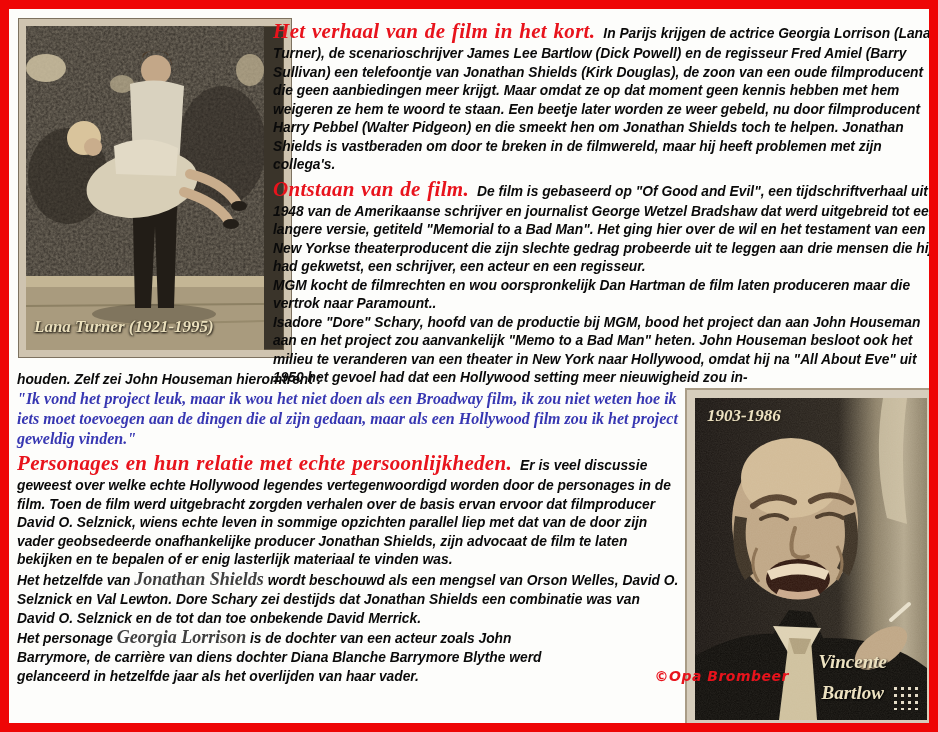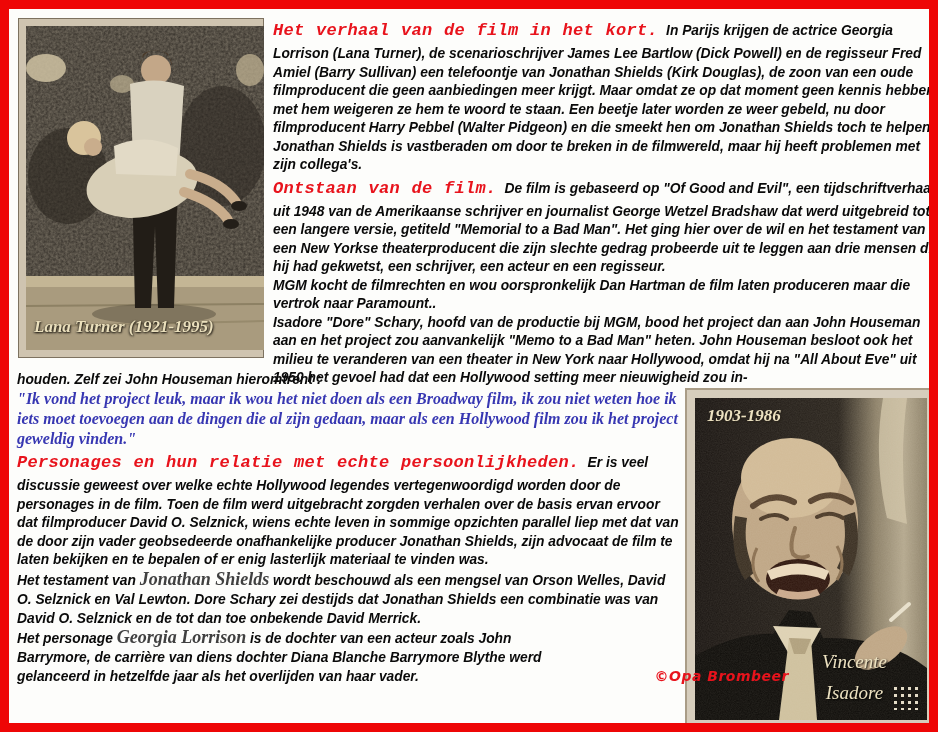--- a/index.html
+++ b/index.html
@@ -8,23 +8,23 @@
     background:#fdfdfb; border:9px solid #ee0606; overflow:hidden;
     font-family:"Liberation Sans", sans-serif;
   }
   
   .txt { font-size:13.8px; font-weight:bold; font-style:italic; color:#0a0a0a; line-height:18.5px; }
   .block-a { position:absolute; left:264px; top:8px; width:668px; }
   .block-b { position:absolute; left:8px; top:362px; width:922px; }
   .block-c { position:absolute; left:8px; top:380px; width:662px; }
   p { margin:0; }
   .hd {
-    font-size:17px; line-height:28px; color:#e8131c;
+    font-size:21px; line-height:28px; color:#e8131c;
     letter-spacing:0.3px; word-spacing:1px; padding-right:8px;
-    font-family:Liberation Mono, monospace; font-weight:bold; font-style:italic;
+    font-family:Liberation Serif, serif; font-weight:bold; font-style:italic;
   }
   .prewrap { white-space:pre-line; }
   .quote {
     font-family:"Liberation Serif", serif; font-weight:bold; font-style:italic;
     font-size:16px; line-height:20px; color:#3737b2;
   }
   .redname {
     font-family:"Liberation Serif", serif; font-weight:bold; font-style:italic;
     font-size:18px; color:#404040;
   }
@@ -32,21 +32,21 @@
   .p-lorrison { position:relative; padding-right:120px; }
   .credit {
     position:absolute; right:-110px; bottom:0;
     color:#e8131c; font-size:14px; font-style:italic; font-weight:bold;
     font-family:"DejaVu Sans", sans-serif; letter-spacing:0.5px;
   }
   .bottom-line { position:absolute; left:8px; top:719px; width:370px; height:3px; background:#cfcfcf; }
   
   .photo { position:absolute; box-sizing:border-box; }
   .photo-left {
-    left:10px; top:10px; width:244px; height:338px;
+    left:10px; top:10px; width:272px; height:338px;
     border:7px solid #cfc4b0; background:#3a342a;
     box-shadow: 0 0 0 1px #7d7260, inset 0 0 0 1px #5e5442;
   }
   .photo-right {
     left:678px; top:381px; width:248px; height:338px;
     border:8px solid #d6cdbc; background:#b91c1c;
     box-shadow: 0 0 0 2px #a99c86, inset 0 0 0 1px #4a4335;
   }
   .photo svg { display:block; }
   .cap {
@@ -56,21 +56,21 @@
     text-shadow: 1px 1px 2px #241f16, -1px 1px 2px rgba(0,0,0,0.55);
   }
   .cap .l2 { padding-left:28px; }
   .years {
     position:absolute; left:12px; top:8px;
     font-family:"Liberation Serif", serif; font-weight:bold; font-style:italic;
     color:#ece1c0; font-size:17px; text-shadow:1px 1px 2px #241f16;
   }
   .vname {
     position:absolute; right:40px; bottom:12px; text-align:center;
-    font-family:"Liberation Serif", serif; font-weight:normal; font-style:italic;
+    font-family:"Liberation Serif", serif; font-weight:bold; font-style:italic;
     color:#ece1c0; font-size:19px; line-height:31px; text-shadow:1px 1px 2px #000;
   }
   .dots {
     position:absolute; right:5px; bottom:10px; width:30px; height:25px;
     background-image: radial-gradient(#efe6d0 1.7px, rgba(0,0,0,0) 2px);
     background-size:7px 7px; opacity:0.95;
   }
 </style>
 </head>
 <body>
@@ -168,26 +168,26 @@
       <path d="M94,240 L116,241 L122,322 L84,322 Z" fill="#cfc19e"></path>
       <path d="M94,240 L116,241 L110,256 L99,256 Z" fill="#b0a07d"></path>
 
       <ellipse cx="186" cy="250" rx="30" ry="16" fill="#bfa685" transform="rotate(-35 186 250)"></ellipse>
       <line x1="196" y1="222" x2="214" y2="206" stroke="#e8e0cc" stroke-width="4" stroke-linecap="round"></line>
       <rect width="232" height="322" filter="url(#grain)"></rect>
     </svg>
     <div class="years">1903-1986</div>
     <div class="vname">
       <div>Vincente</div>
-      <div>Isadore</div>
+      <div>Bartlow</div>
     </div>
     <div class="dots"></div>
   </div>
 
   <div class="block-c txt">
     <p class="quote">"Ik vond het project leuk, maar ik wou het niet doen als een Broadway film, ik zou niet weten hoe ik iets moet toevoegen aan de dingen die al zijn gedaan, maar als een Hollywood film zou ik het project geweldig vinden."</p>
     <p><span class="hd">Personages en hun relatie met echte persoonlijkheden.</span><span>Er is veel discussie geweest over welke echte Hollywood legendes vertegenwoordigd worden door de personages in de film. Toen de film werd uitgebracht zorgden verhalen over de basis ervan ervoor dat filmproducer David O. Selznick, wiens echte leven in sommige opzichten parallel liep met dat van de door zijn vader geobsedeerde onafhankelijke producer Jonathan Shields, zijn advocaat de film te laten bekijken en te bepalen of er enig lasterlijk materiaal te vinden was.</span></p>
-    <p class="p-shields"><span>Het testament van </span><span class="redname">Jonathan Shields</span><span> wordt beschouwd als een mengsel van Orson Welles, David O. Selznick en Val Lewton. Dore Schary zei destijds dat Jonathan Shields een combinatie was van David O. Selznick en de tot dan toe onbekende David Merrick.</span></p>
+    <p class="p-shields"><span>Het hetzelfde van </span><span class="redname">Jonathan Shields</span><span> wordt beschouwd als een mengsel van Orson Welles, David O. Selznick en Val Lewton. Dore Schary zei destijds dat Jonathan Shields een combinatie was van David O. Selznick en de tot dan toe onbekende David Merrick.</span></p>
     <p class="p-lorrison"><span>Het personage </span><span class="redname">Georgia Lorrison</span><span> is de dochter van een acteur zoals John Barrymore, de carrière van diens dochter Diana Blanche Barrymore Blythe werd gelanceerd in hetzelfde jaar als het overlijden van haar vader.</span><span class="credit">©Opa Brombeer</span></p>
   </div>
 
   <div class="bottom-line"></div>
 </div>
 
 </body></html>

